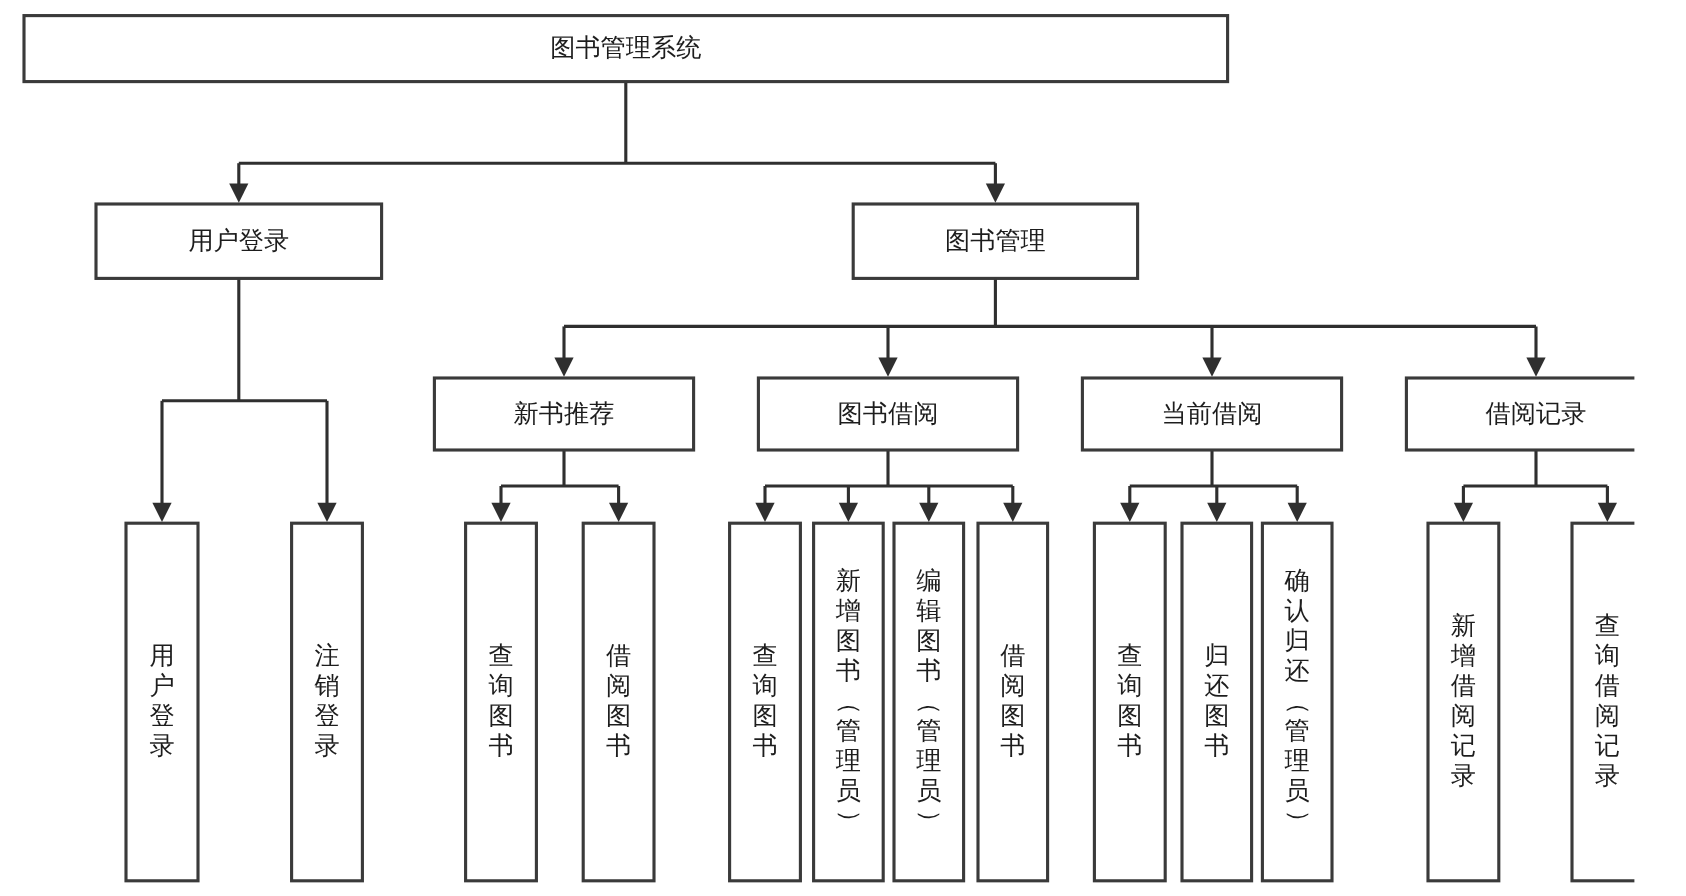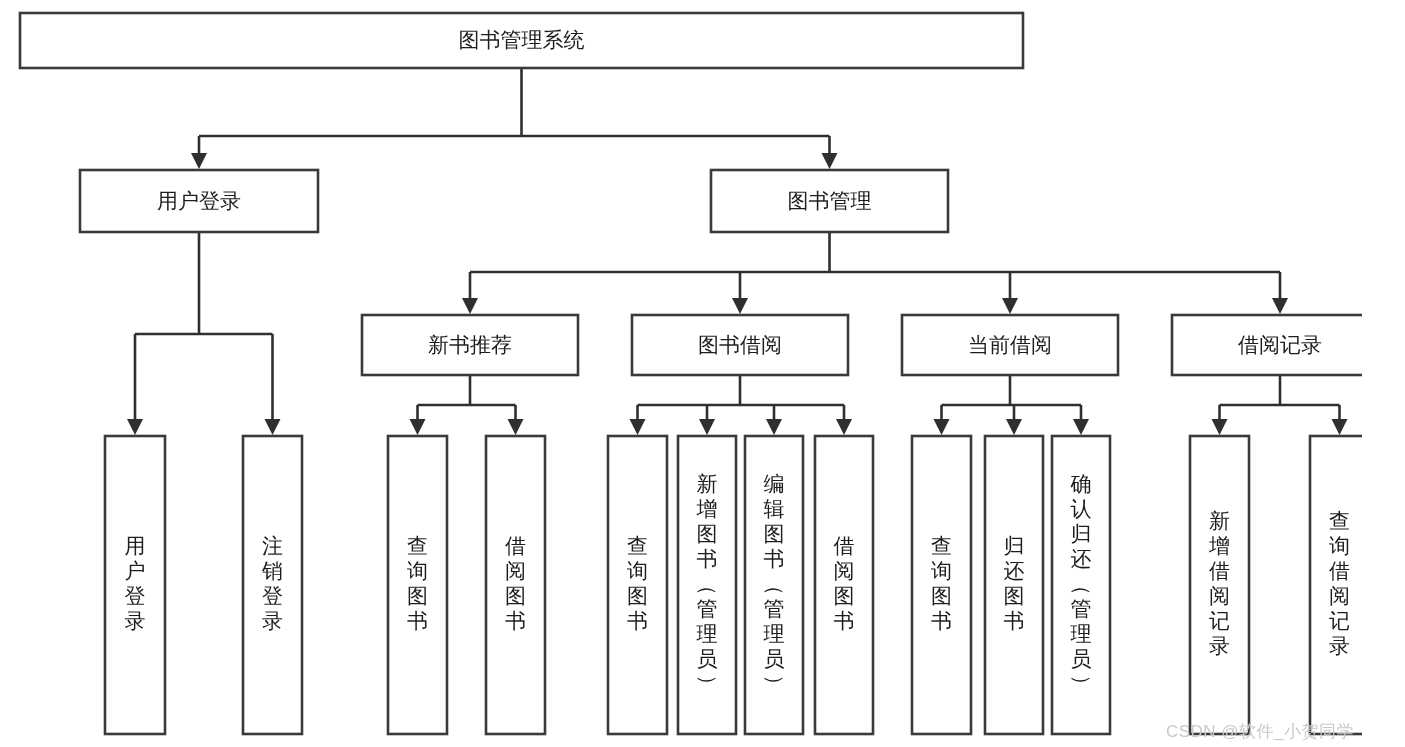--- a/index.html
+++ b/index.html
@@ -272,14 +272,13 @@
           <rect x="1310" y="436" width="59" height="298" class="node-box"></rect>
           <text x="1339.5" y="522.5" class="node-label vertical">查</text>
           <text x="1339.5" y="547.5" class="node-label vertical">询</text>
           <text x="1339.5" y="572.5" class="node-label vertical">借</text>
           <text x="1339.5" y="597.5" class="node-label vertical">阅</text>
           <text x="1339.5" y="622.5" class="node-label vertical">记</text>
           <text x="1339.5" y="647.5" class="node-label vertical">录</text>
         </g>
       </g>
   </svg>
-  <div class="watermark">CSDN @软件_小贺同学</div>
 </div>
 
 </body></html>

